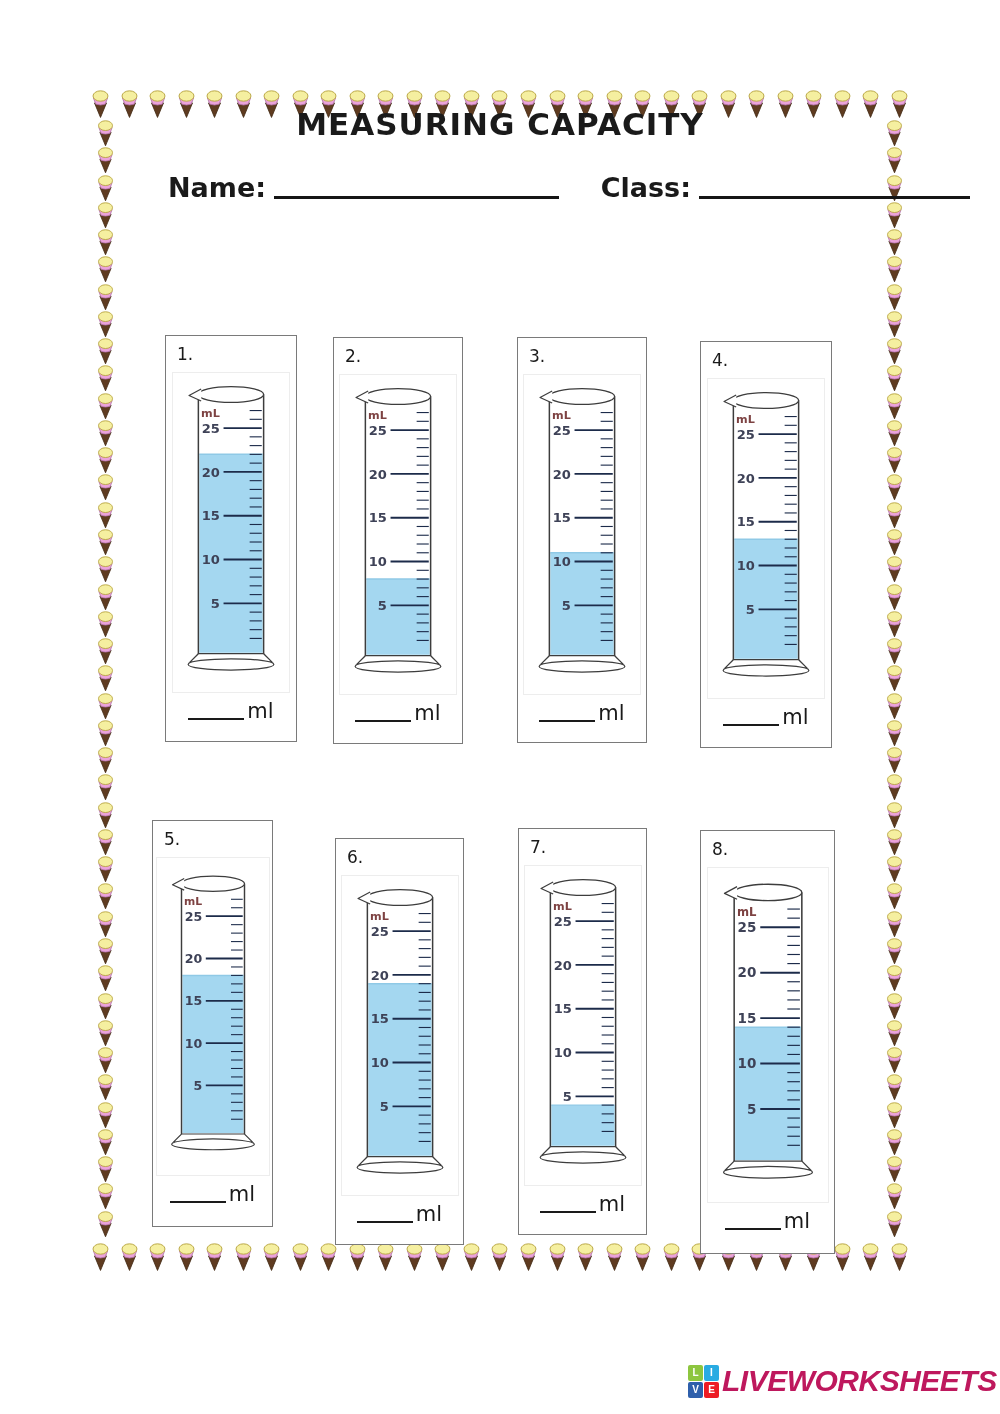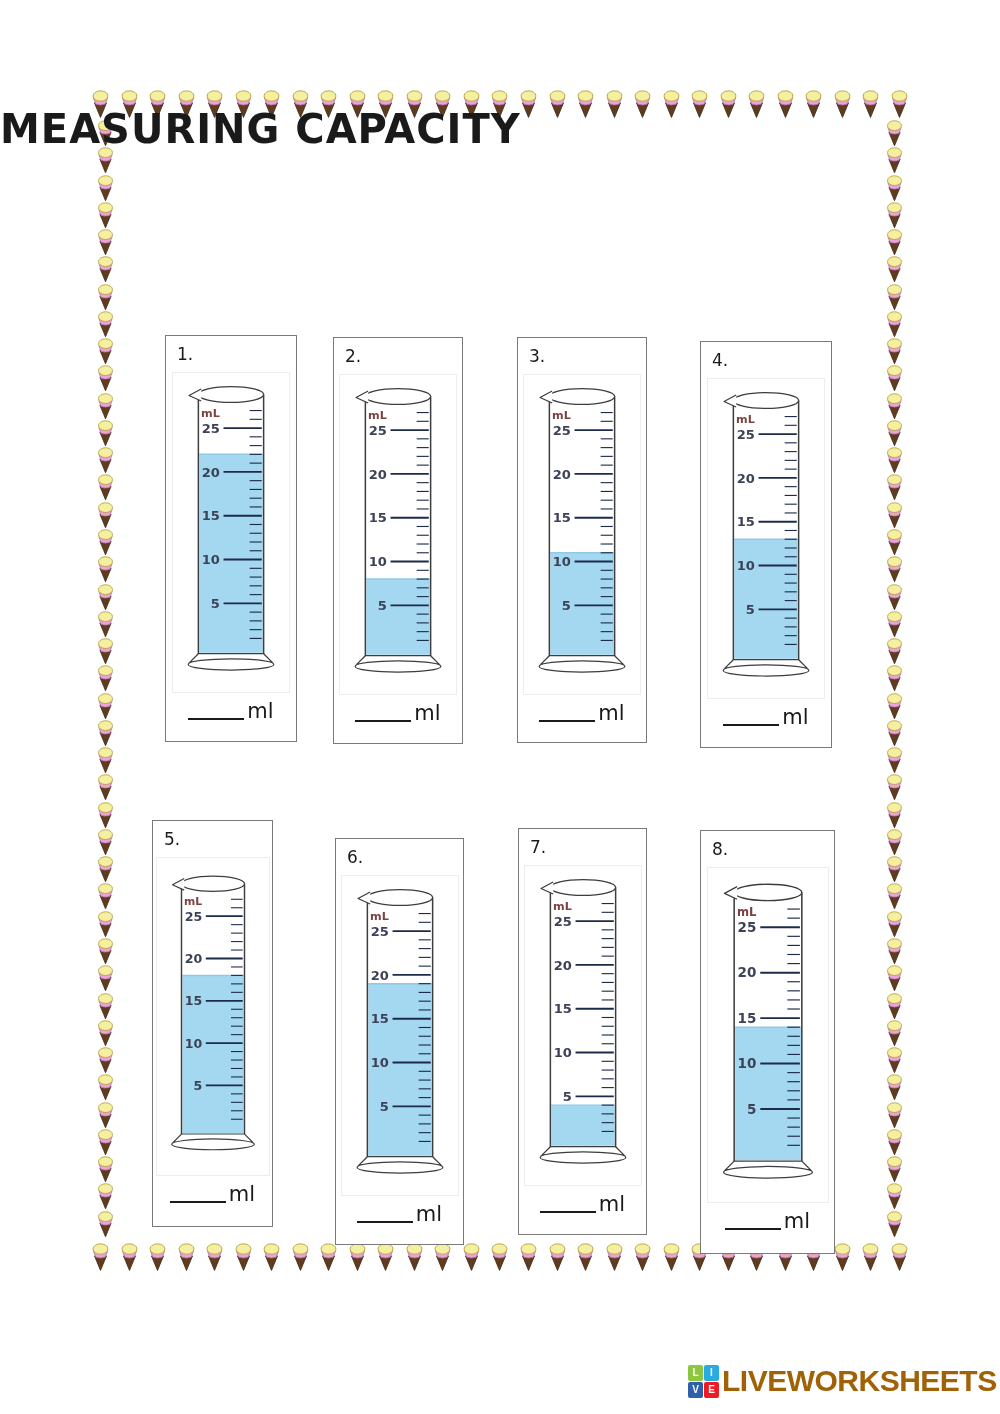--- a/index.html
+++ b/index.html
@@ -6,21 +6,21 @@
   .page{position:relative;width:1000px;height:1414px;background:#ffffff;overflow:hidden;
         font-family:"DejaVu Sans",sans-serif;color:#1a1a1a;}
   
   .cones{position:absolute;display:flex;pointer-events:none;}
   .cones-top   {left:90px;top:90px;width:820px;justify-content:space-between;}
   .cones-bottom{left:90px;top:1243px;width:820px;justify-content:space-between;}
   .cones-left  {left:95px;top:120px;height:1118px;flex-direction:column;justify-content:space-between;}
   .cones-right {left:884px;top:120px;height:1118px;flex-direction:column;justify-content:space-between;}
   
   .header{position:absolute;top:106px;left:0;width:100%;}
-  .title{text-align:left;font-size:40px;font-weight:700;letter-spacing:1px;}
+  .title{text-align:center;font-size:31px;font-weight:700;letter-spacing:1px;}
   .instruction{text-align:center;font-size:27px;font-weight:600;margin-top:26px;}
   .nameline{display:flex;align-items:flex-end;margin:30px 30px 0 168px;font-size:27px;font-weight:600;}
   .blank{display:inline-block;border-bottom:3px solid #151515;margin-left:8px;margin-bottom:4px;}
   .blank-name{width:292px;}
   .blank-class{width:278px;}
   .classlab{margin-left:42px;}
   
   .box{position:absolute;border:1px solid #7a7a7a;background:#fff;
        display:flex;flex-direction:column;align-items:center;}
   .box-number{align-self:flex-start;font-size:17px;margin:8px 0 0 11px;}
@@ -745,20 +745,26 @@
       </svg>
       <svg viewBox="0 0 20 28" width="21" height="29">
         <polygon points="4.2,12.5 15.8,12.5 10,26.5" fill="#5f3b20" stroke="#432a15" stroke-width="0.8"></polygon>
         <path d="M3.2,7.8 L16.8,7.8 L14.6,13.6 Q10,15.4 5.4,13.6 Z" fill="#eba3da" stroke="#b06fa6" stroke-width="0.8"></path>
         <ellipse cx="10" cy="5.8" rx="7.2" ry="5" fill="#f5efa0" stroke="#b6a23e" stroke-width="0.9"></ellipse>
       </svg>
     </div>
 
   <div class="header">
     <div class="title">MEASURING CAPACITY</div>
+    <div class="nameline">
+      <span>Name:</span>
+      <span class="blank blank-name"></span>
+      <span class="classlab">Class:</span>
+      <span class="blank blank-class"></span>
+    </div>
   </div>
 
   <div class="box" style="left:165px;top:335px;width:130px;height:405px;">
     <span class="box-number">1.</span>
     <div class="cyl-frame">
         <svg width="112" height="317" viewBox="0 0 120 340">
           <rect x="26" y="86.2" width="68" height="212.8" fill="#a4d7f0"></rect>
           <line x1="26" x2="94" y1="86.2" y2="86.2" stroke="#8fc9e6" stroke-width="1.6"></line>
           <line x1="80" x2="93" y1="283.6" y2="283.6" stroke="#1c2b4a" stroke-width="1.2"></line>
           <line x1="80" x2="93" y1="274.20000000000005" y2="274.20000000000005" stroke="#1c2b4a" stroke-width="1.2"></line>
@@ -1178,16 +1184,16 @@
     </div>
   </div>
 
   <div class="footer">
     <div class="logo-grid">
       <span class="logo-sq" id="sq-l" style="background: rgb(141, 198, 63);">L</span>
       <span class="logo-sq" id="sq-i" style="background: rgb(41, 171, 226);">I</span>
       <span class="logo-sq" id="sq-v" style="background: rgb(46, 95, 171);">V</span>
       <span class="logo-sq" id="sq-e" style="background: rgb(237, 28, 36);">E</span>
     </div>
-    <span class="brand" id="brand" style="color: #a16207;">LIVEWORKSHEETS</span>
+    <span class="brand" id="brand" style="color: #be185d; font-style: italic;">LIVEWORKSHEETS</span>
   </div>
 
 </div>
 
 </body></html>

